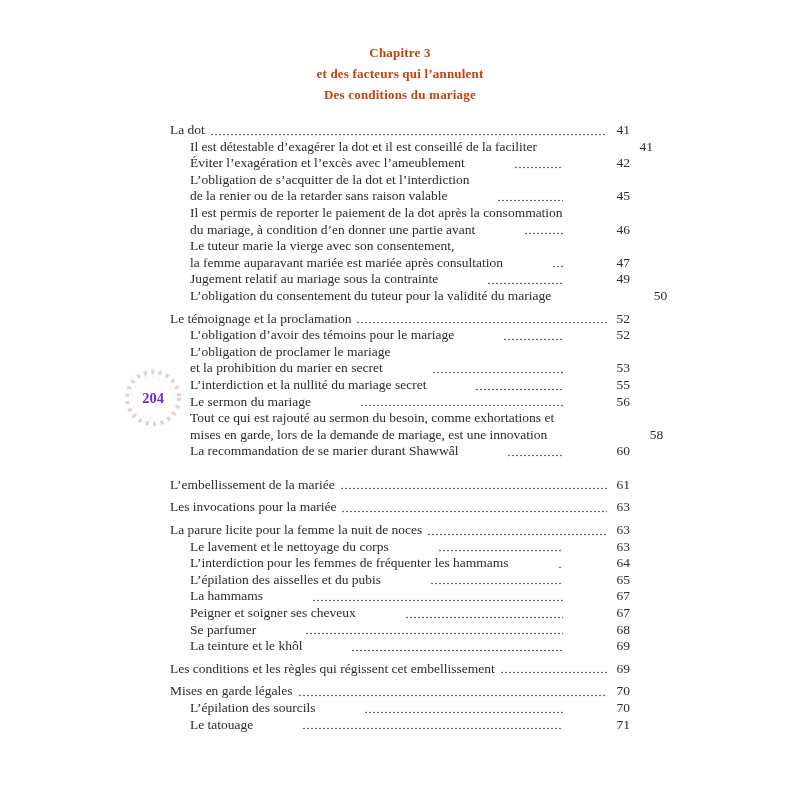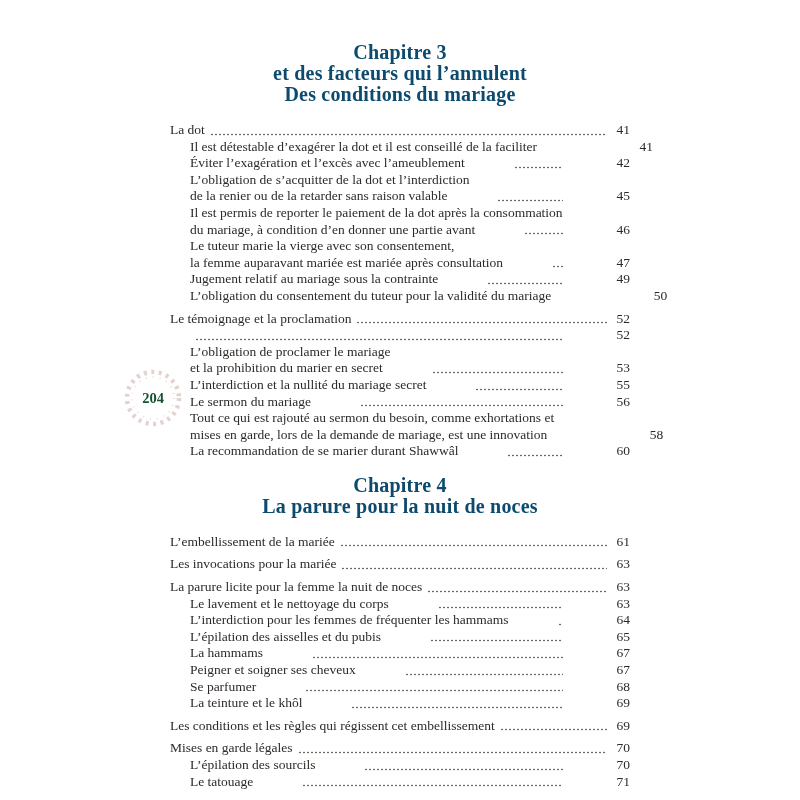--- a/index.html
+++ b/index.html
@@ -5,22 +5,22 @@
   html,body{margin:0;padding:0;}
   body{
     width:800px;height:800px;background:#ffffff;
     font-family:"Liberation Serif","DejaVu Serif",serif;
     color:#2e2a27;position:relative;overflow:hidden;
   }
   .page{
     position:relative;width:460px;margin:0 auto;padding-top:42px;
   }
   .chapter-heading{
-    text-align:center;color:#0c4a6e;font-weight:bold;
-    font-size:20px;line-height:21px;letter-spacing:.2px;
+    text-align:center;color:#c2410c;font-weight:bold;
+    font-size:13px;line-height:21px;letter-spacing:.2px;
   }
   .chapter-heading .sub{display:block;}
   .toc{margin-top:17px;}
   .toc-row{
     display:flex;align-items:flex-end;
     font-size:13.5px;line-height:16.6px;white-space:nowrap;
   }
   .toc-row.lvl2{padding-left:20px;gap:44px;}
   .toc-row.group-start{margin-top:6px;justify-content:space-between;}
   .toc-text{flex:0 0 auto;}
@@ -32,21 +32,21 @@
   }
   .toc-page{flex:0 0 auto;min-width:20px;text-align:right;}
   .ch4-heading{margin-top:15px;}
   .page-badge{
     position:absolute;left:121px;top:366px;width:64px;height:64px;
   }
   .page-badge svg{position:absolute;left:0;top:0;}
   .page-badge .num{
     position:absolute;left:0;top:0;width:64px;height:64px;
     display:flex;align-items:center;justify-content:center;
-    color:#14532d;font-weight:bold;font-size:14.5px;
+    color:#6d28d9;font-weight:bold;font-size:14.5px;
   }
 </style>
 </head>
 <body>
 
 <div class="page">
 
   <div class="chapter-heading">
     <span class="sub">Chapitre 3</span>
     <span class="sub">et des facteurs qui l’annulent</span>
@@ -105,20 +105,21 @@
     <span class="toc-text">L’obligation du consentement du tuteur pour la validité du mariage</span>
     <span class="leader"></span>
     <span class="toc-page">50</span>
   </div>
       <div class="toc-row lvl1 group-start">
     <span class="toc-text">Le témoignage et la proclamation</span>
     <span class="leader"></span>
     <span class="toc-page">52</span>
   </div>
       <div class="toc-row lvl2">
+    <span class="toc-text">L’obligation d’avoir des témoins pour le mariage</span>
     <span class="leader"></span>
     <span class="toc-page">52</span>
   </div>
       <div class="toc-row lvl2 no-page">
     <span class="toc-text">L’obligation de proclamer le mariage</span>
 
   </div>
       <div class="toc-row lvl2">
     <span class="toc-text">et la prohibition du marier en secret</span>
     <span class="leader"></span>
@@ -143,24 +144,20 @@
     <span class="leader"></span>
     <span class="toc-page">58</span>
   </div>
       <div class="toc-row lvl2">
     <span class="toc-text">La recommandation de se marier durant Shawwâl</span>
     <span class="leader"></span>
     <span class="toc-page">60</span>
   </div>
     </div>
 
-  <div class="chapter-heading ch4-heading">
-    <span class="sub">Chapitre 4</span>
-    <span class="sub">La parure pour la nuit de noces</span>
-  </div>
 
   <div class="toc">
       <div class="toc-row lvl1 group-start">
     <span class="toc-text">L’embellissement de la mariée</span>
     <span class="leader"></span>
     <span class="toc-page">61</span>
   </div>
       <div class="toc-row lvl1 group-start">
     <span class="toc-text">Les invocations pour la mariée</span>
     <span class="leader"></span>

